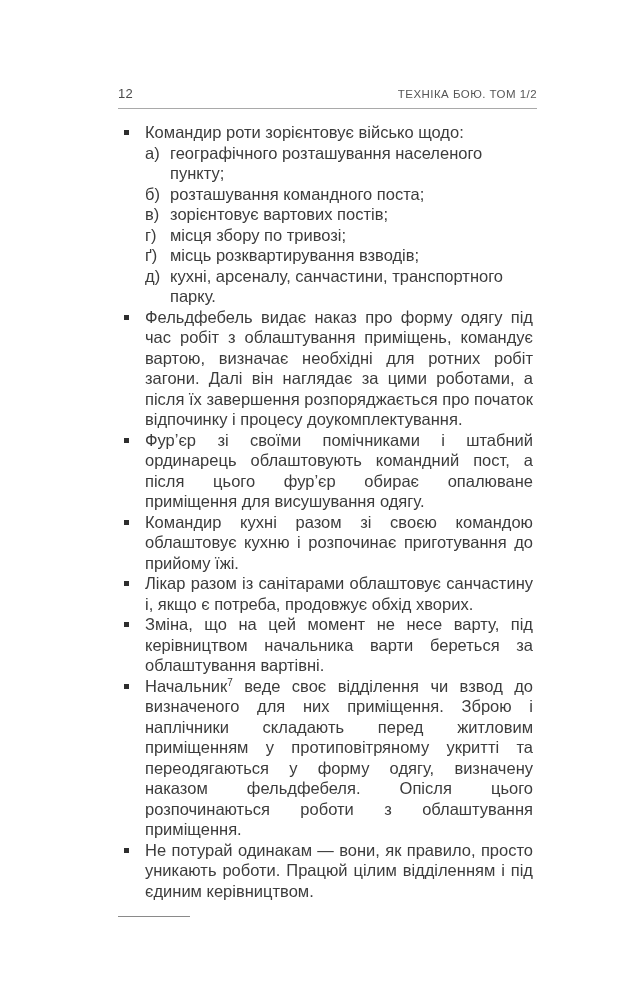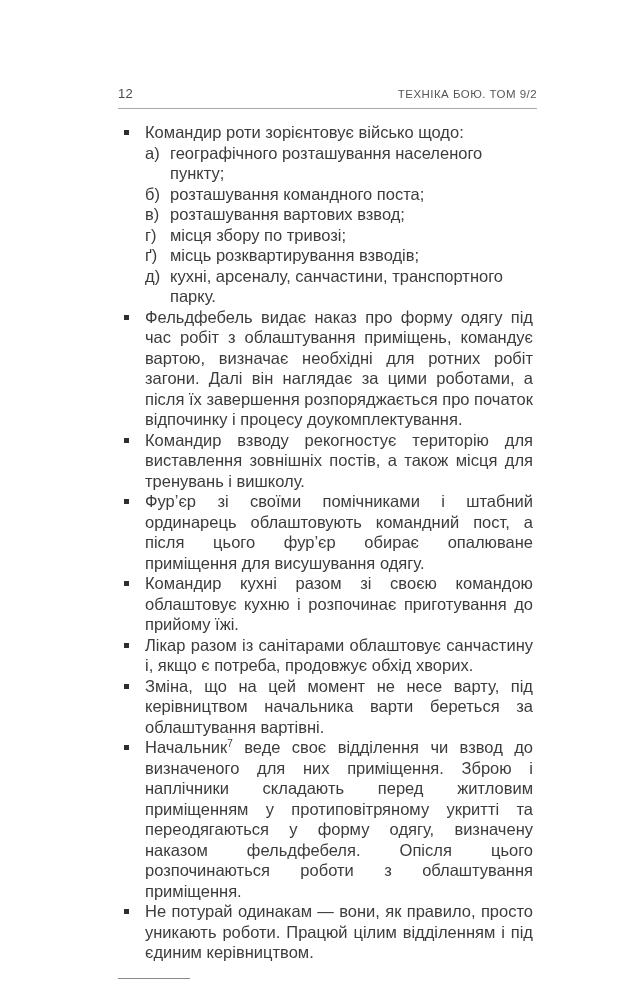--- a/index.html
+++ b/index.html
@@ -72,40 +72,40 @@
     margin-bottom: 9px;
   }
 </style>
 </head>
 <body>
 
 <div class="page">
 
   <div class="header">
     <span class="page-number">12</span>
-    <span class="running-title">ТЕХНІКА БОЮ. ТОМ 9/2</span>
+    <span class="running-title">ТЕХНІКА БОЮ. ТОМ 1/2</span>
   </div>
 
   <ul class="bullets">
 
     <li>
       <span class="bullet-marker"></span>
       <div>Командир роти зорієнтовує військо щодо:</div>
       <div class="sublist">
         <div class="sub-item">
           <span class="sub-label">а)</span>
           <span class="sub-text">географічного розташування населеного пункту;</span>
         </div>
         <div class="sub-item">
           <span class="sub-label">б)</span>
           <span class="sub-text">розташування командного поста;</span>
         </div>
         <div class="sub-item">
           <span class="sub-label">в)</span>
-          <span class="sub-text">розташування вартових взвод;</span>
+          <span class="sub-text">зорієнтовує вартових постів;</span>
         </div>
         <div class="sub-item">
           <span class="sub-label">г)</span>
           <span class="sub-text">місця збору по тривозі;</span>
         </div>
         <div class="sub-item">
           <span class="sub-label">ґ)</span>
           <span class="sub-text">місць розквартирування взводів;</span>
         </div>
         <div class="sub-item">
@@ -113,24 +113,20 @@
           <span class="sub-text">кухні, арсеналу, санчастини, транспортного парку.</span>
         </div>
       </div>
     </li>
 
     <li>
       <span class="bullet-marker"></span>
       <span>Фельдфебель видає наказ про форму одягу під час робіт з облаштування приміщень, командує вартою, визначає необхідні для ротних робіт загони. Далі він наглядає за цими роботами, а після їх завершення розпоряджається про початок відпочинку і процесу доукомплектування.</span>
     </li>
 
-    <li>
-      <span class="bullet-marker"></span>
-      <span>Командир взводу рекогностує територію для виставлення зовнішніх постів, а також місця для тренувань і вишколу.</span>
-    </li>
 
     <li>
       <span class="bullet-marker"></span>
       <span>Фур’єр зі своїми помічниками і штабний ординарець облаштовують командний пост, а після цього фур’єр обирає опалюване приміщення для висушування одягу.</span>
     </li>
 
     <li>
       <span class="bullet-marker"></span>
       <span>Командир кухні разом зі своєю командою облаштовує кухню і розпочинає приготування до прийому їжі.</span>
     </li>

